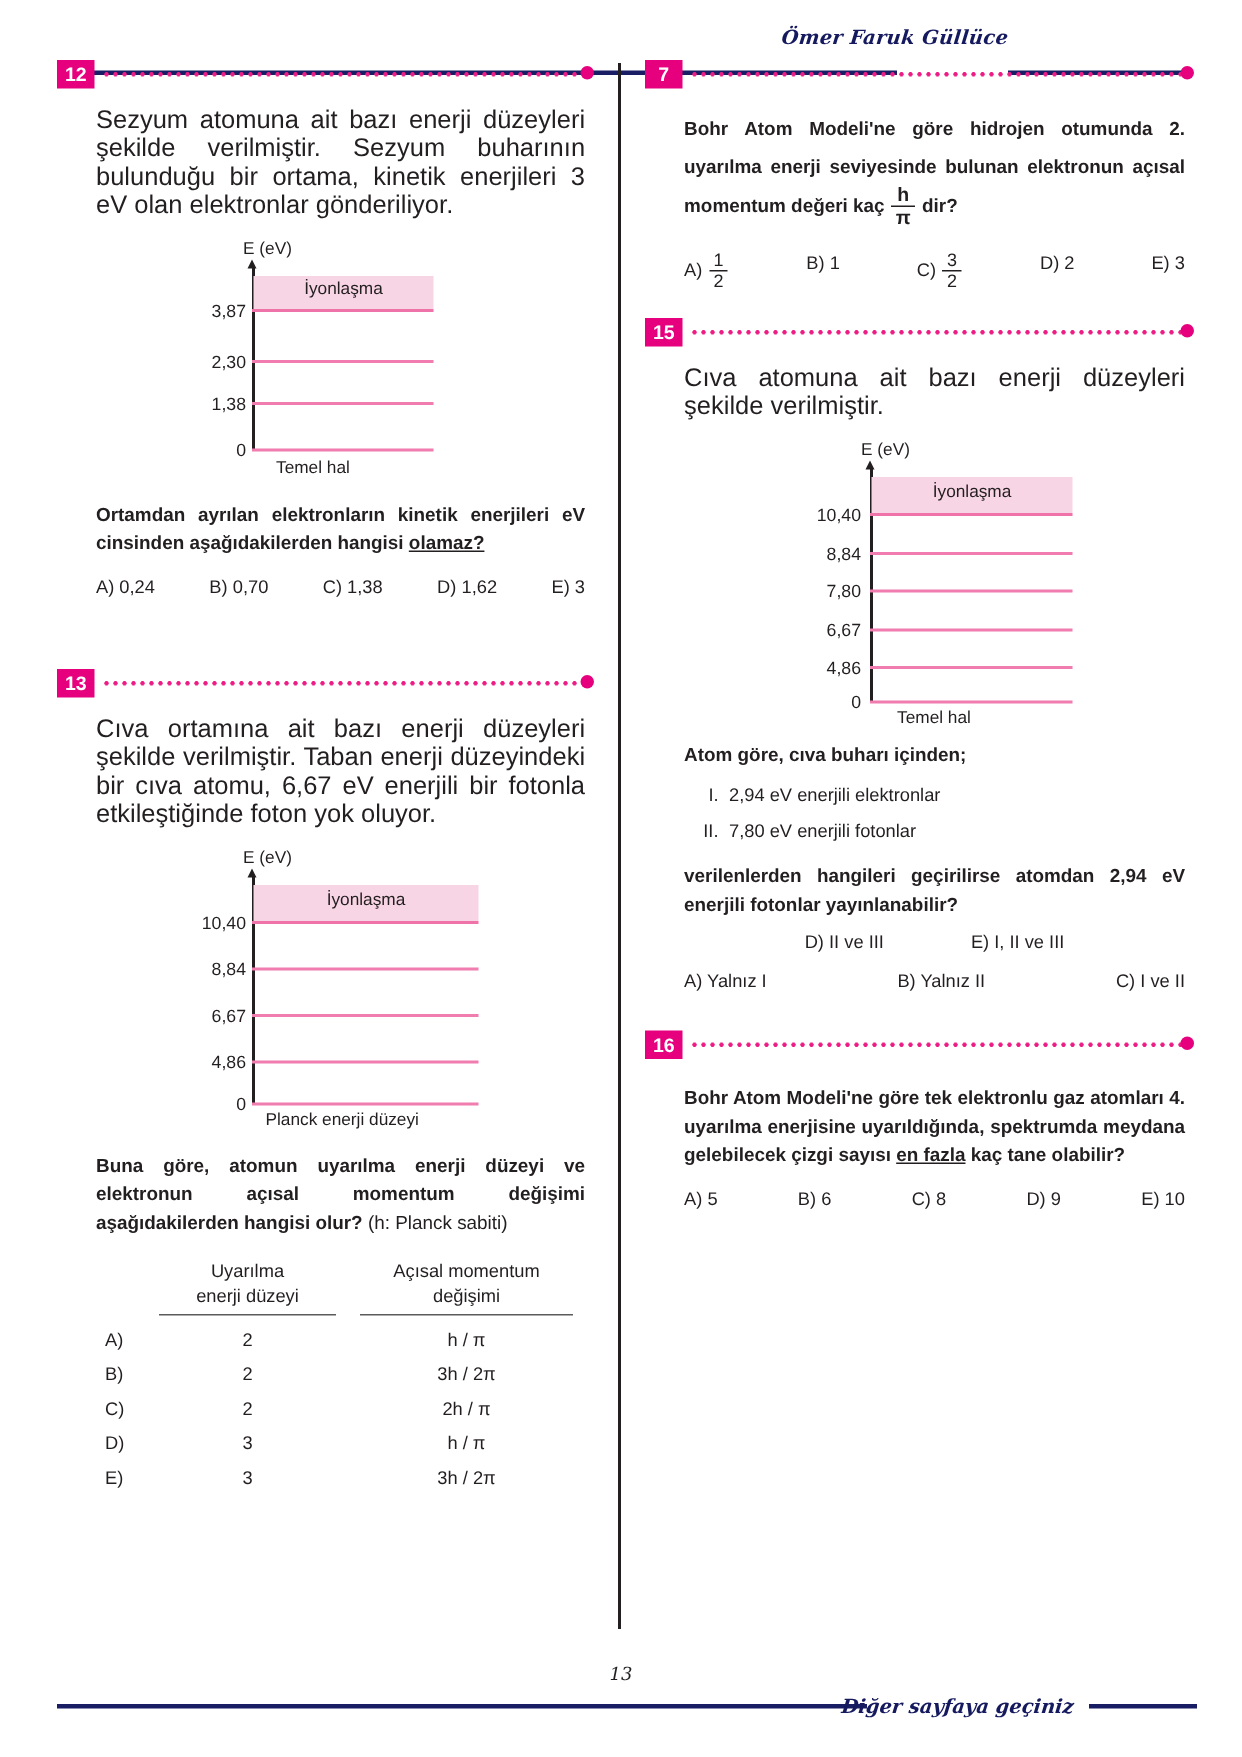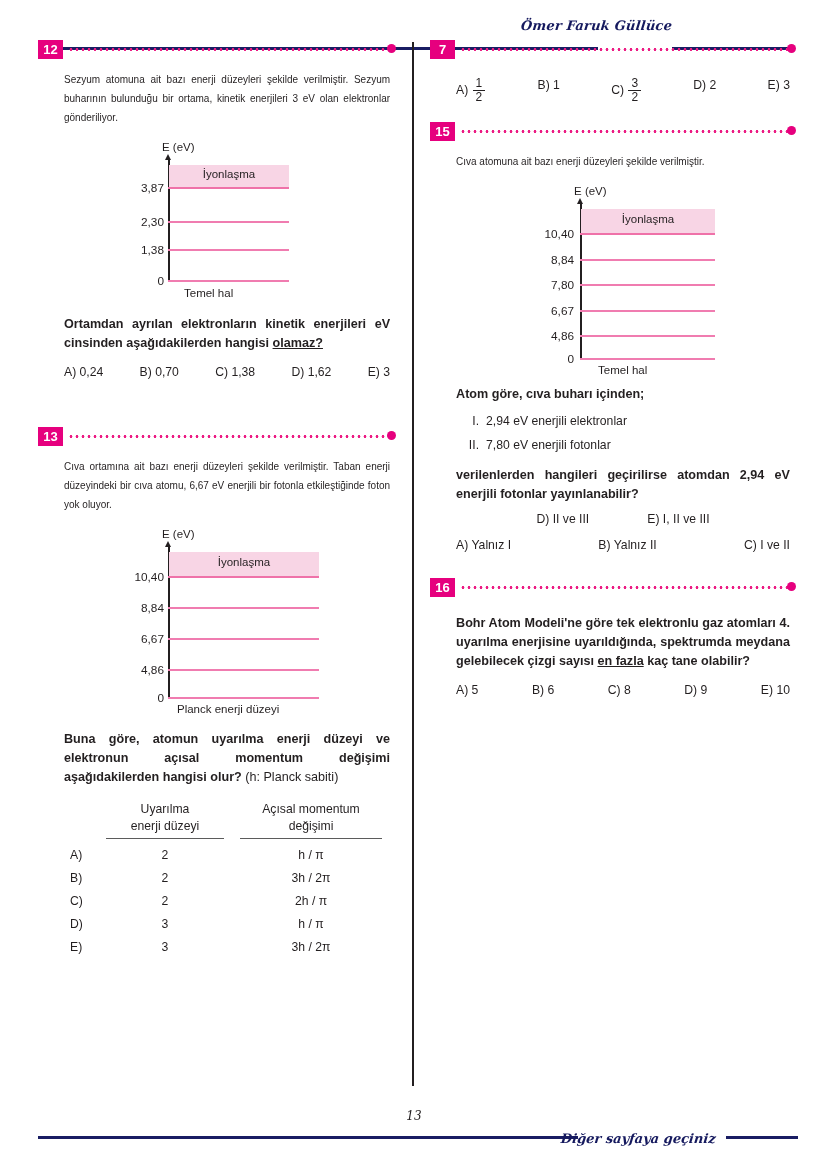--- a/index.html
+++ b/index.html
@@ -92,21 +92,21 @@
     right: 2px; top: 4px;
     width: 9px; height: 9px;
     border-radius: 50%;
     background: #e6007e;
   }
 
   .qbody { padding: 0 8px 0 26px; }
 
   p.stem {
     margin: 8px 0 0 0;
-    font-size: 10px;
+    font-size: 17px;
     line-height: 19px;
     text-align: justify;
   }
   p.ask {
     margin: 12px 0 0 0;
     font-size: 12.6px;
     line-height: 19px;
     font-weight: bold;
     text-align: justify;
   }
@@ -404,20 +404,23 @@
 
   <div class="col col-right">
 
     <div>
       <div class="qhead">
         <span class="qnum">7</span>
         <span class="qdots"></span>
         <span class="qdot-end"></span>
       </div>
       <div class="qbody">
+        <p class="ask" style="line-height:25px;"><span>Bohr Atom Modeli'ne göre hidrojen otumunda 2. uyarılma enerji seviyesinde bulunan elektronun açısal momentum değeri kaç</span>
+          <span class="frac big"><span class="num">h</span><span class="den">π</span></span>
+          <span>dir?</span></p>
 
         <div class="opts spread" style="margin-top:16px;">
           <span class="opt"><span>A)</span>
             <span class="frac"><span class="num">1</span><span class="den">2</span></span></span>
           <span class="opt"><span>B)</span> <span>1</span></span>
           <span class="opt"><span>C)</span>
             <span class="frac"><span class="num">3</span><span class="den">2</span></span></span>
           <span class="opt"><span>D)</span> <span>2</span></span>
           <span class="opt"><span>E)</span> <span>3</span></span>
         </div>

